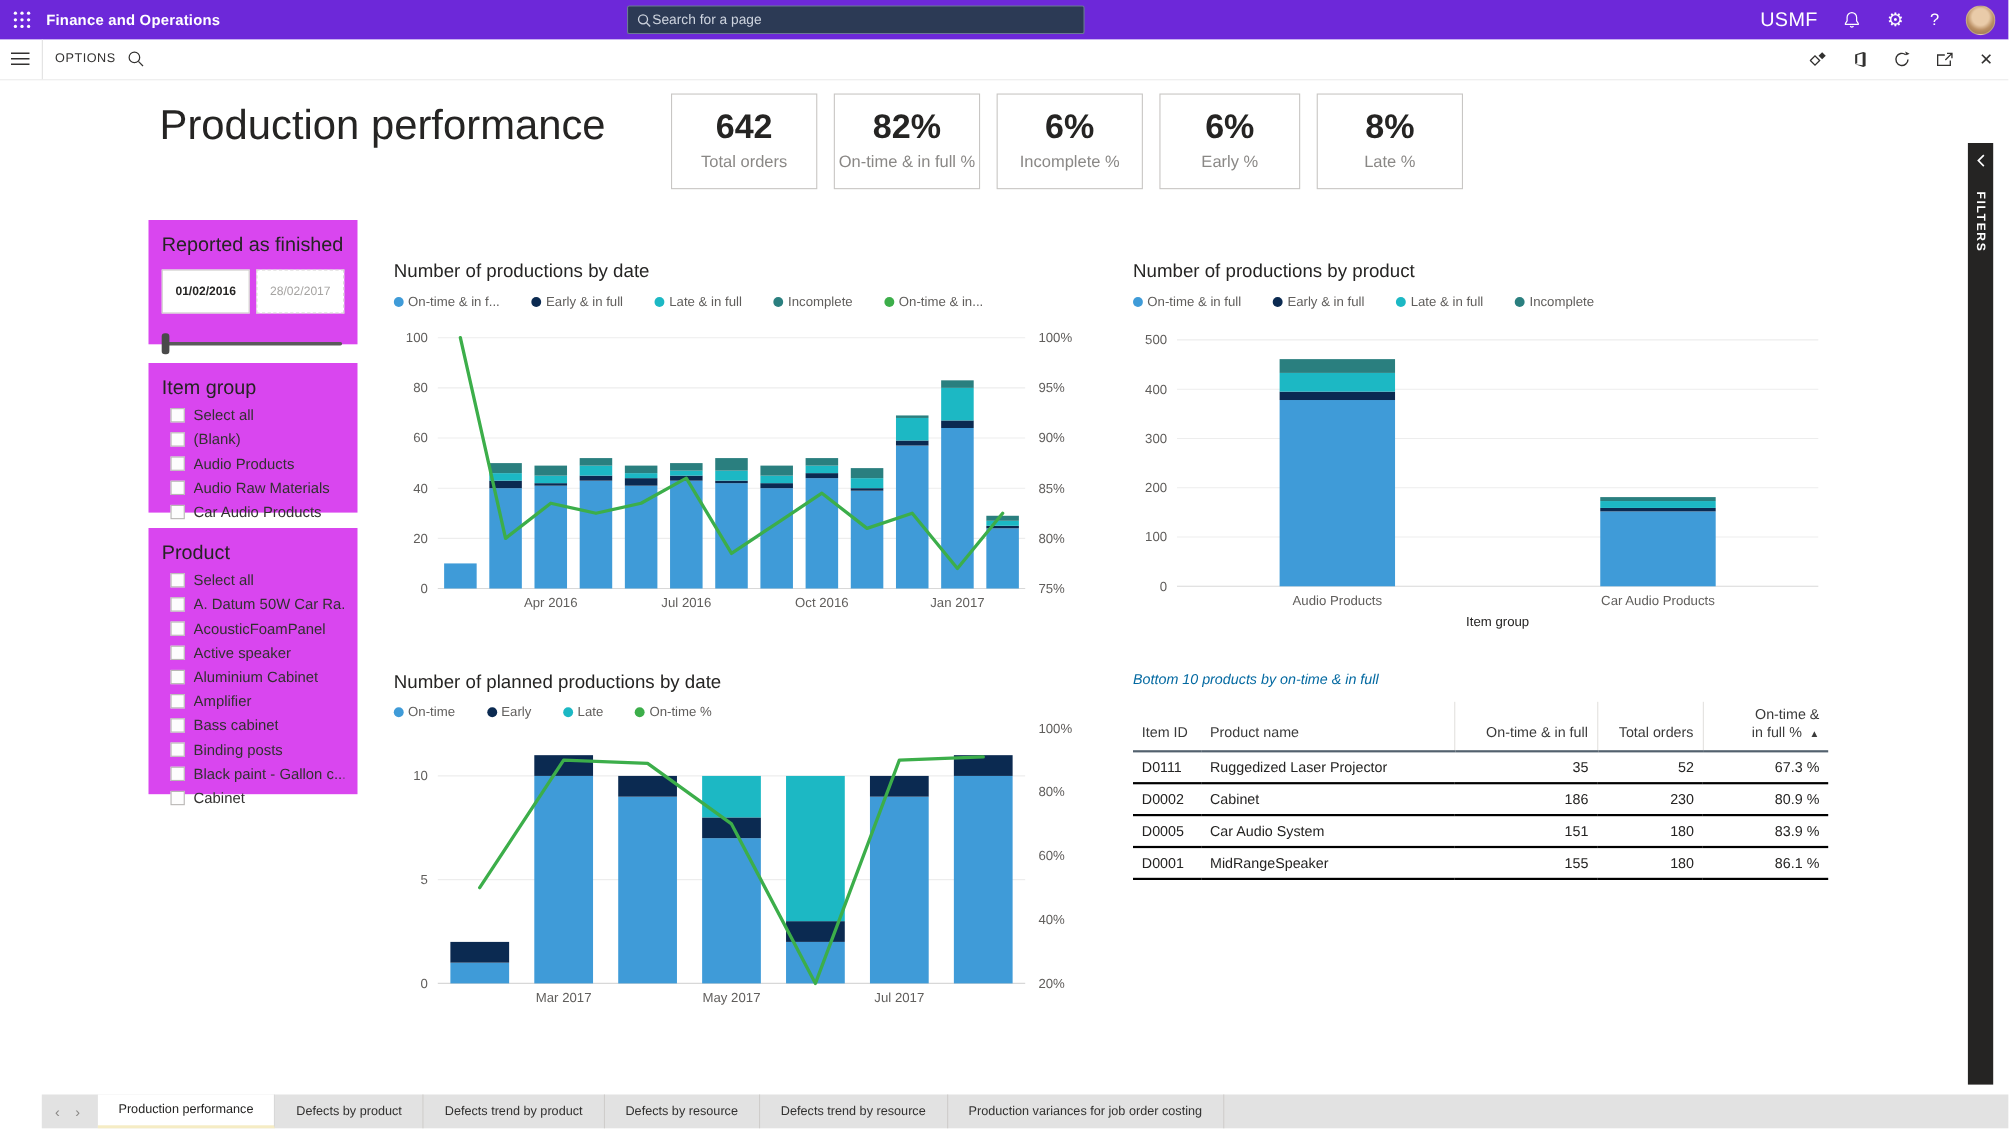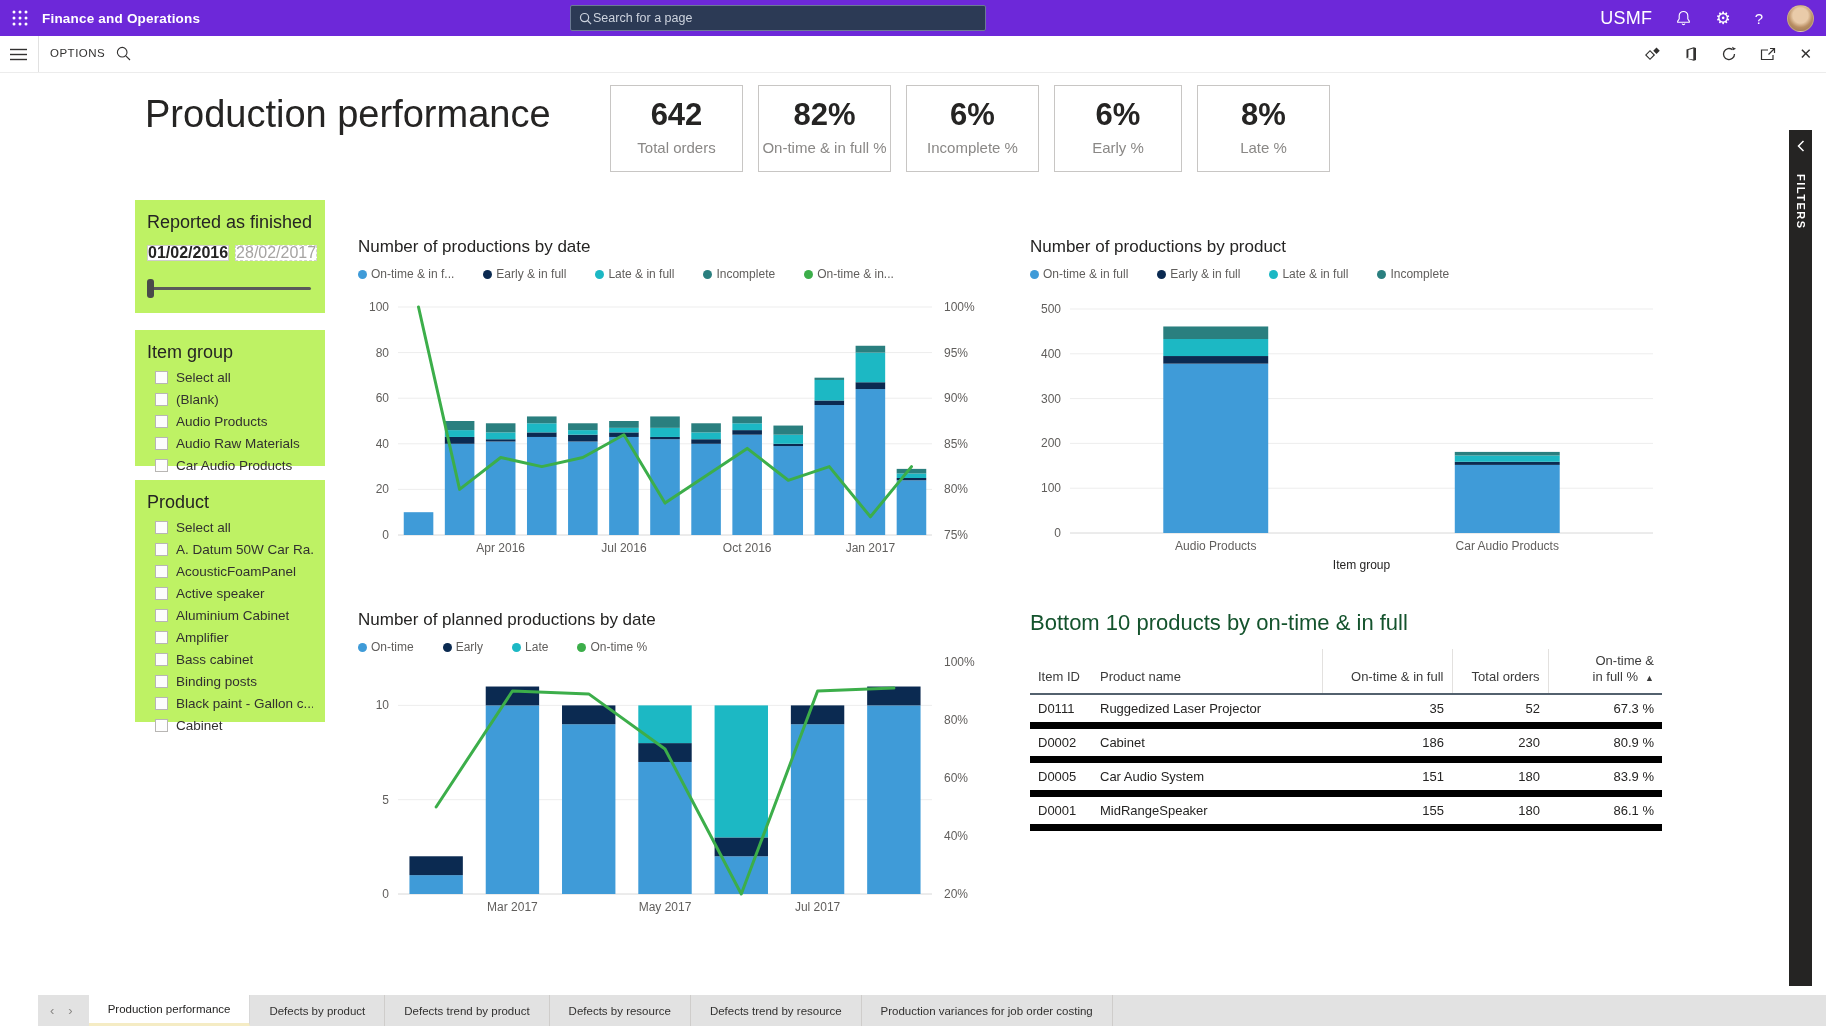--- a/index.html
+++ b/index.html
@@ -29,48 +29,48 @@
   
   .page-title { position:absolute; left:145px; top:93px; font-size:38px; font-weight:300; color:#252423; }
   .kpi-row { position:absolute; left:610px; top:85px; display:flex; gap:15px; }
   .kpi { height:87px; border:1px solid #c8c6c4; background:#fff; text-align:center; padding-top:11px; }
   .kpi:nth-child(1),.kpi:nth-child(2),.kpi:nth-child(3){ width:133px; }
   .kpi:nth-child(4){ width:128px; } .kpi:nth-child(5){ width:133px; }
   .kpi .v { font-size:31px; font-weight:600; color:#252423; }
   .kpi .l { font-size:15px; color:#8a8886; margin-top:6px; }
 
   
-  .fcard { position:absolute; left:135px; width:190px; background:#bef264; padding:12px 12px 10px 12px; }
+  .fcard { position:absolute; left:135px; width:190px; background:#d946ef; padding:12px 12px 10px 12px; }
   .fcard h3 { font-size:18px; font-weight:400; color:#252423; }
   .dates { display:flex; gap:6px; margin-top:12px; }
-  .datebox { width:83px; height:16px; background:#fff; display:flex; align-items:center; justify-content:center; font-size:16px; }
+  .datebox { width:83px; height:40px; background:#fff; display:flex; align-items:center; justify-content:center; font-size:11px; }
   .datebox.start { border:1px solid #cfcdcb; font-weight:700; color:#252423; }
   .datebox.end { border:1px dashed #d4d2d0; color:#a6a4a2; }
   .slider { position:relative; margin-top:17px; height:20px; }
   .slider .track { position:absolute; left:3px; right:2px; top:9px; height:3px; background:#5a5a5a; border-radius:2px; }
   .slider .handle { position:absolute; left:0; top:1px; width:7px; height:19px; background:#4a4a4a; border-radius:3px; cursor:pointer; }
   .chk-row { display:flex; align-items:center; gap:8px; margin-top:7px; padding-left:8px; cursor:pointer; }
   .chk-box { width:13px; height:13px; border:1px solid #b8b6b4; background:#fdfdfd; flex:0 0 auto; }
   .chk-lbl { font-size:13.5px; color:#323130; white-space:nowrap; overflow:hidden; }
 
   
   .chart-block { position:absolute; }
   .chart-title { font-size:17px; color:#252423; font-weight:400; }
   .legend { display:flex; gap:29px; margin-top:10px; flex-wrap:nowrap; }
   .lg-item { display:flex; align-items:center; gap:4px; font-size:12px; color:#605e5c; white-space:nowrap; }
   .lg-item i { width:9px; height:9px; border-radius:50%; display:inline-block; }
   svg.chart { display:block; margin-top:2px; font-family:"Liberation Sans","DejaVu Sans",sans-serif; }
 
   
   .table-block { position:absolute; left:1030px; top:610px; width:632px; }
-  .table-title { font-size:22px; color:#14532d; font-weight:400; }
+  .table-title { font-size:13px; color:#0369a1; font-weight:400;font-style:italic; }
   table.pbit { width:100%; border-collapse:collapse; margin-top:13px; font-size:13px; table-layout:fixed; }
   table.pbit th { font-weight:400; color:#3b3b3b; padding:4px 8px 7px 8px; vertical-align:bottom; border-bottom:2px solid #53616e; white-space:pre-line; line-height:1.25; }
   table.pbit th.sep { border-left:1px solid #e3e1df; }
-  table.pbit td { padding:6px 8px; color:#252423; border-bottom:7px solid #000000; overflow:hidden; white-space:nowrap; }
+  table.pbit td { padding:6px 8px; color:#252423; border-bottom:2px solid #000000; overflow:hidden; white-space:nowrap; }
   .ta-r { text-align:right; } .ta-l { text-align:left; }
   .sort-ic { font-size:9px; margin-left:7px; }
 
   
   .filters-bar { position:absolute; left:1789px; top:130px; width:23px; height:856px; background:#252423; color:#fff; }
   .filters-bar .chev { display:flex; justify-content:center; padding-top:10px; cursor:pointer; }
   .filters-bar .vtext { writing-mode:vertical-rl; font-size:11px; font-weight:600; letter-spacing:1.5px; margin:22px auto 0 auto; display:block; width:max-content; }
 
   
   .tabbar { position:absolute; left:38px; right:0; bottom:0; height:31px; background:#e2e2e2; display:flex; align-items:stretch; font-size:11.5px; color:#323130; }

